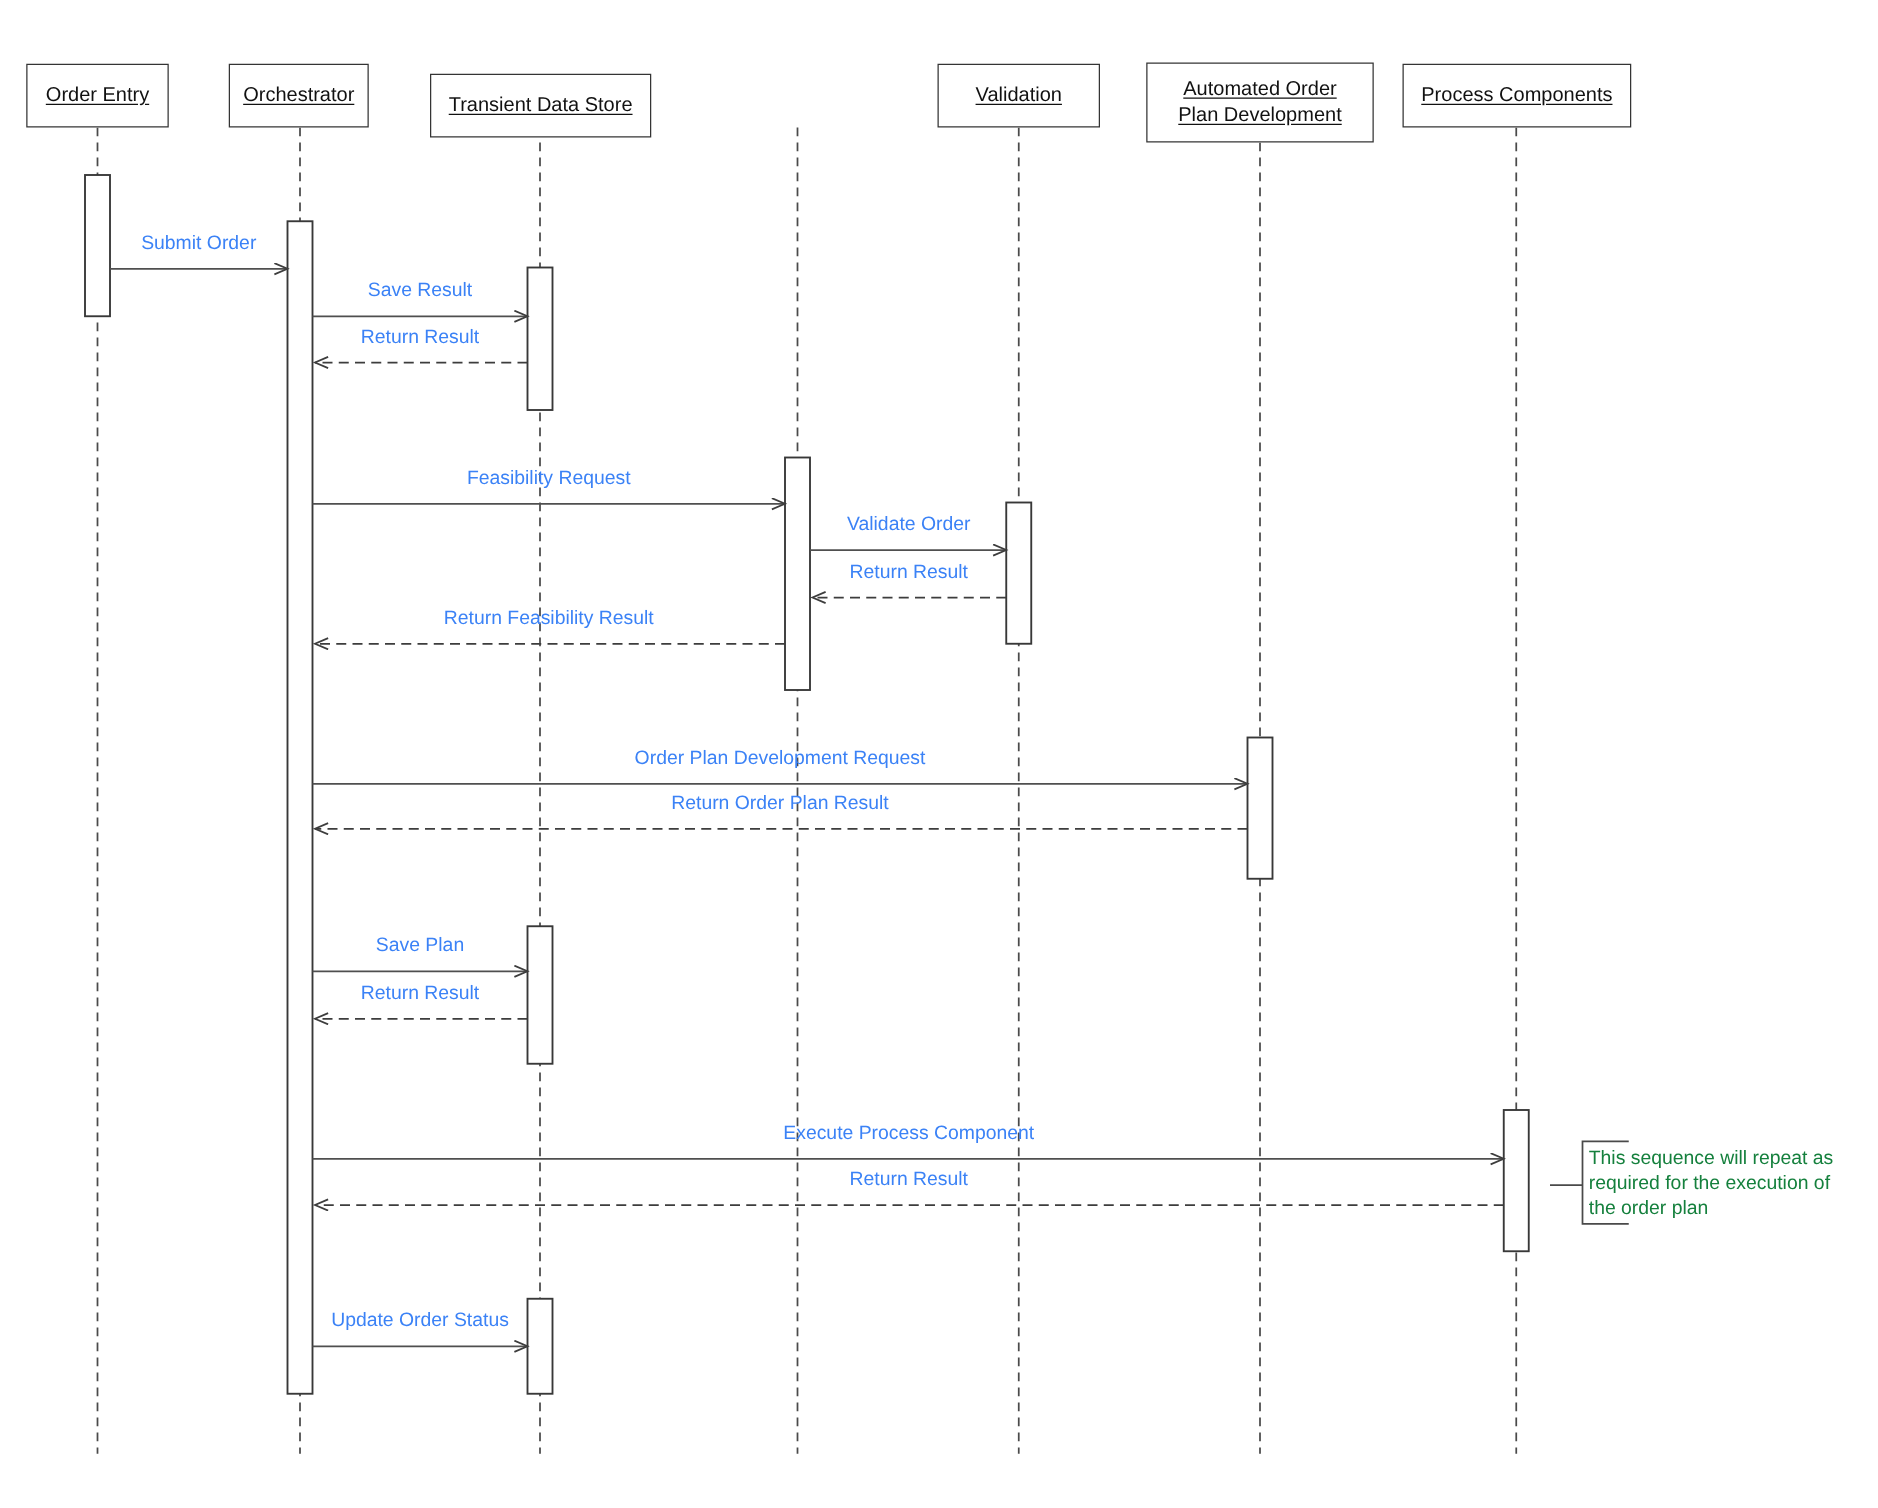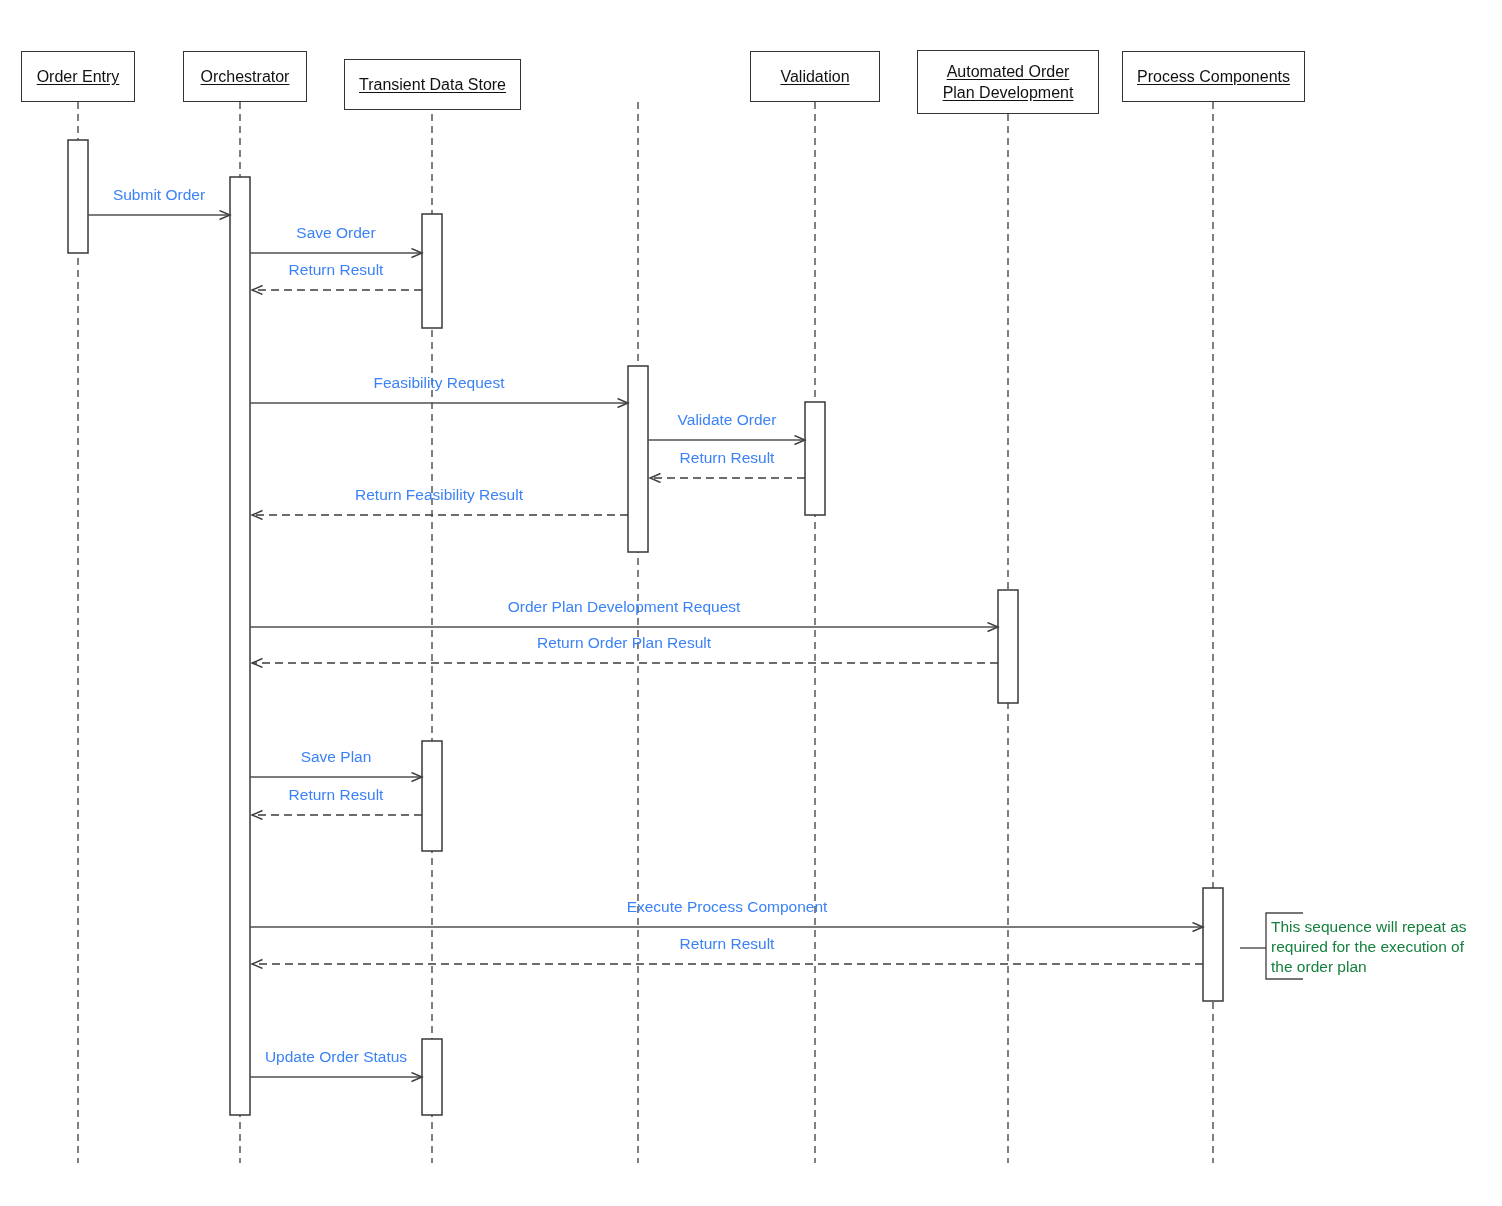--- a/index.html
+++ b/index.html
@@ -110,39 +110,39 @@
 
     <g>
       <line class="conn" x1="1240" y1="948" x2="1266" y2="948"></line>
       <path class="conn" d="M1303,913 H1266 V979 H1303"></path>
     </g>
   </svg>
 
   <div class="actor" style="left:21px;   top:51px; width:114px; height:51px;">
     <span>Order Entry</span>
   </div>
-  <div class="actor" style="left:183px;  top:51px; width:124px; height:51px;">
+  <div class="actor" style="left:183px;  top:51px; width:112px; height:51px;">
     <span>Orchestrator</span>
   </div>
   <div class="actor" style="left:344px;  top:59px; width:177px; height:51px;">
     <span>Transient Data Store</span>
   </div>
   <div class="actor" style="left:750px;  top:51px; width:130px; height:51px;">
     <span>Validation</span>
   </div>
   <div class="actor" style="left:917px;  top:50px; width:182px; height:64px;">
     <span>Automated Order</span>
     <span>Plan Development</span>
   </div>
   <div class="actor" style="left:1122px; top:51px; width:183px; height:51px;">
     <span>Process Components</span>
   </div>
 
   <div class="msg-label" style="left:159px; top:185px;">Submit Order</div>
-  <div class="msg-label" style="left:336px; top:223px;">Save Order</div>
+  <div class="msg-label" style="left:336px; top:223px;">Save Result</div>
   <div class="msg-label" style="left:336px; top:260px;">Return Result</div>
   <div class="msg-label" style="left:439px; top:373px;">Feasibility Request</div>
   <div class="msg-label" style="left:727px; top:410px;">Validate Order</div>
   <div class="msg-label" style="left:727px; top:448px;">Return Result</div>
   <div class="msg-label" style="left:439px; top:485px;">Return Feasibility Result</div>
   <div class="msg-label" style="left:624px; top:597px;">Order Plan Development Request</div>
   <div class="msg-label" style="left:624px; top:633px;">Return Order Plan Result</div>
   <div class="msg-label" style="left:336px; top:747px;">Save Plan</div>
   <div class="msg-label" style="left:336px; top:785px;">Return Result</div>
   <div class="msg-label" style="left:727px; top:897px;">Execute Process Component</div>

